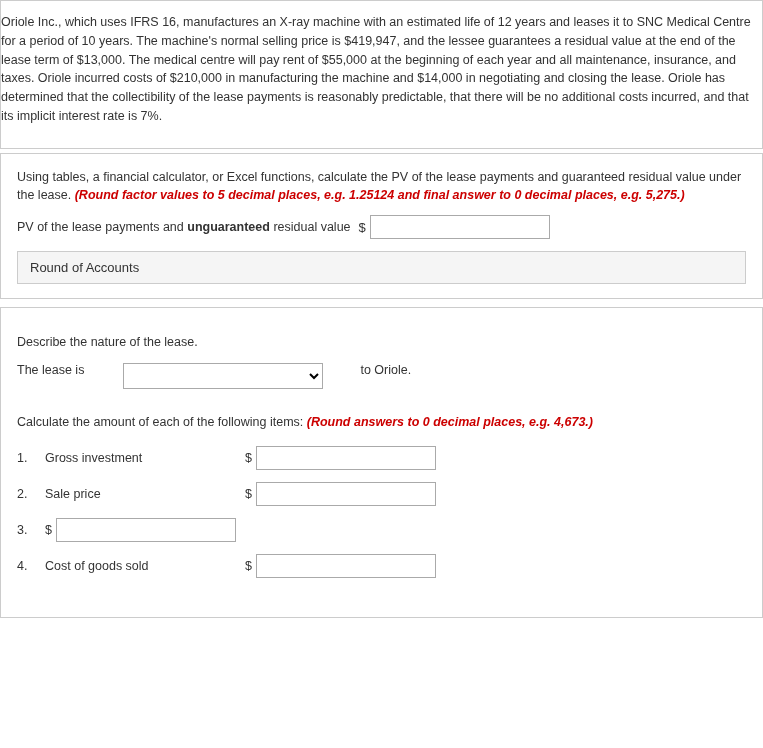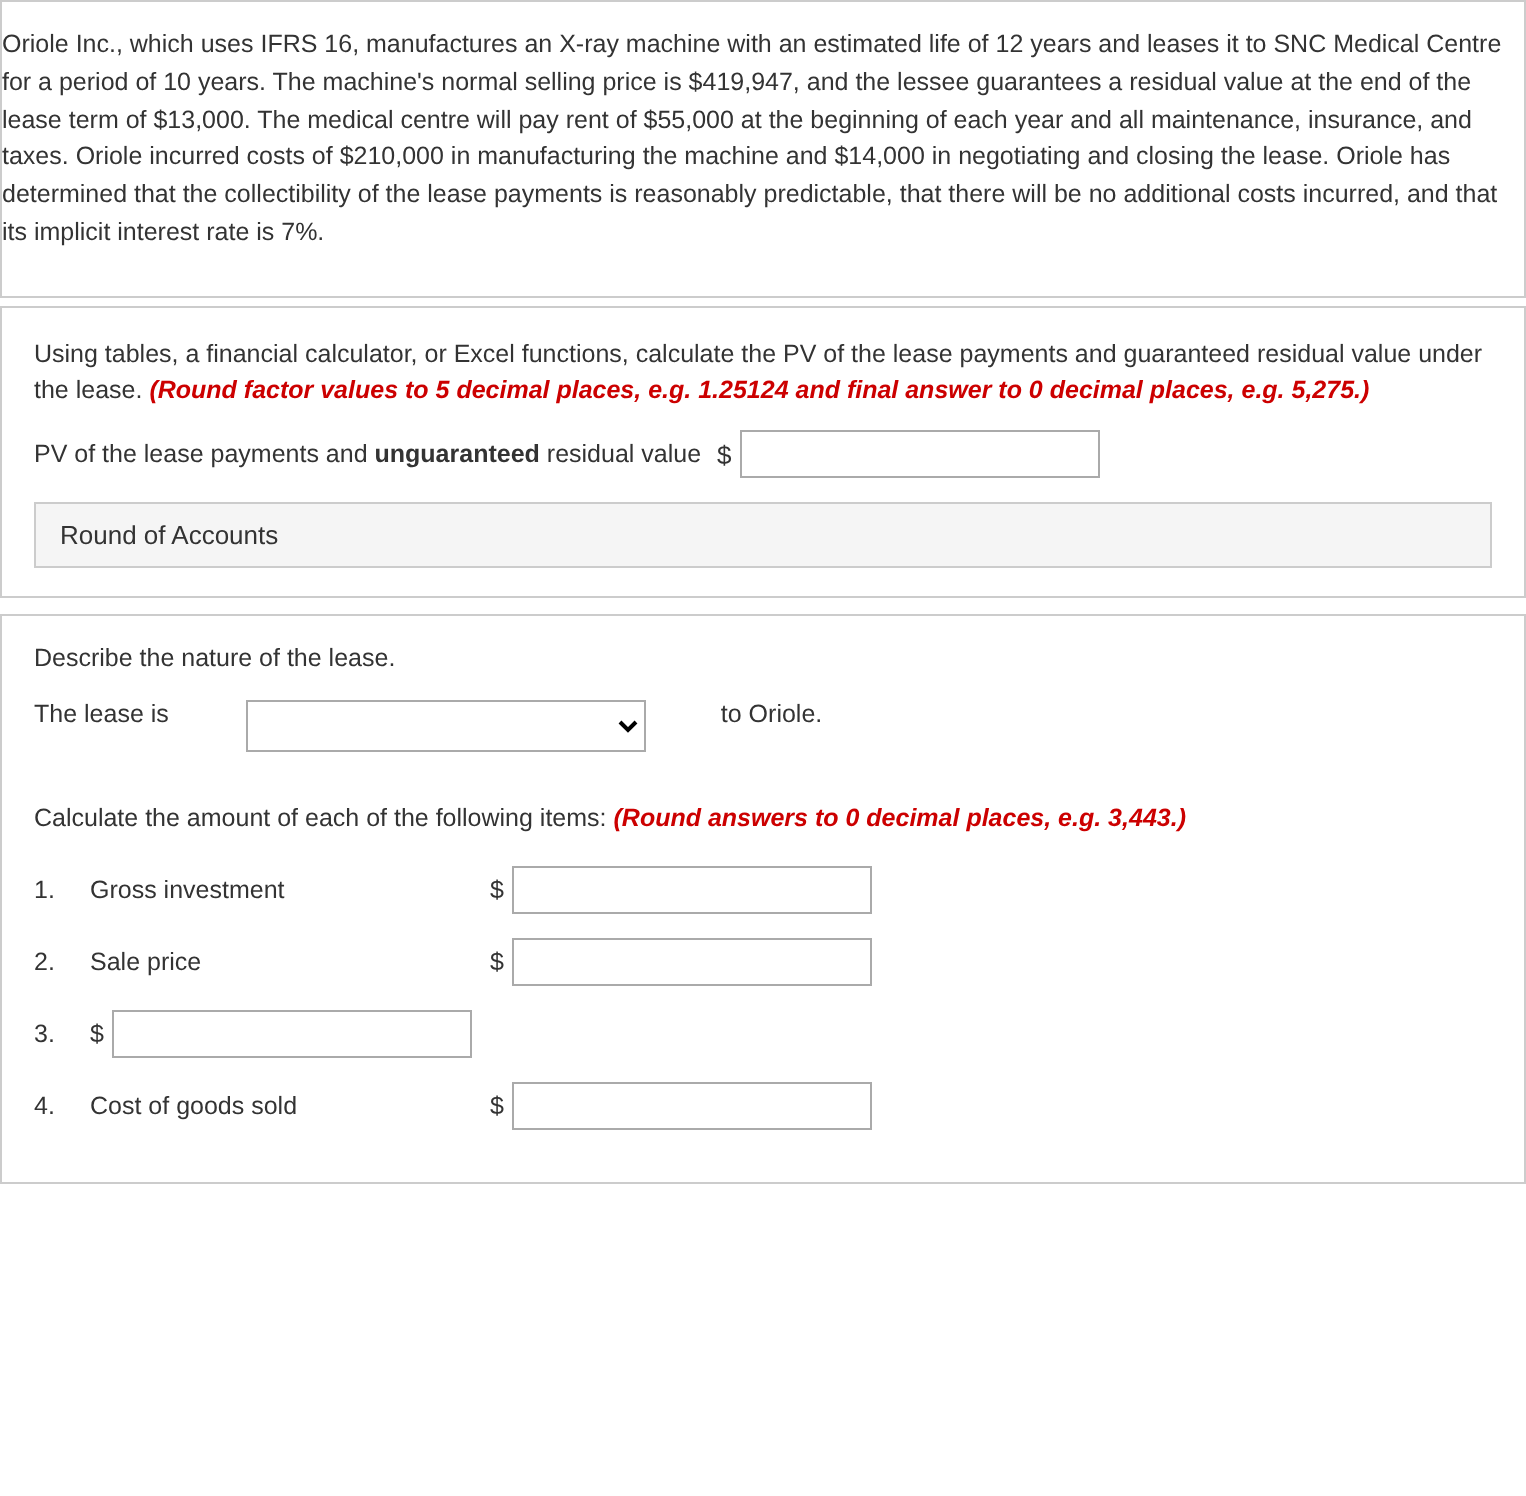--- a/index.html
+++ b/index.html
@@ -96,21 +96,21 @@
       background: #f5f5f5;
       padding: 8px 12px;
       font-size: 13px;
       color: #333;
       margin-top: 8px;
       cursor: pointer;
     }
 
     .section-bottom {
       border: 1px solid #ccc;
-      padding: 14px 16px;
+      padding: 27px 16px;
       margin-bottom: 8px;
     }
 
     .nature-text {
       font-size: 12.5px;
       margin-bottom: 14px;
     }
 
     .lease-row {
       display: flex;
@@ -215,21 +215,21 @@
       <option value="finance">a finance lease</option>
       <option value="operating">an operating lease</option>
       <option value="sales-type">a sales-type lease</option>
       <option value="direct">a direct financing lease</option>
     </select>
     <span class="to-oriole">to Oriole.</span>
   </div>
 
   <p class="calc-instruction">
     <span>Calculate the amount of each of the following items:</span>
-    <span class="round-note" style="color:#cc0000; font-style:italic; font-weight:bold;">(Round answers to 0 decimal places, e.g. 3,443.)</span>
+    <span class="round-note" style="color:#cc0000; font-style:italic; font-weight:bold;">(Round answers to 0 decimal places, e.g. 4,673.)</span>
   </p>
 
   <div class="items-table">
 
     <div class="item-row">
       <span class="item-number">1.</span>
       <span class="item-name">Gross investment</span>
       <span class="item-dollar">$</span>
       <input type="text" class="item-input" style="">
     </div>

